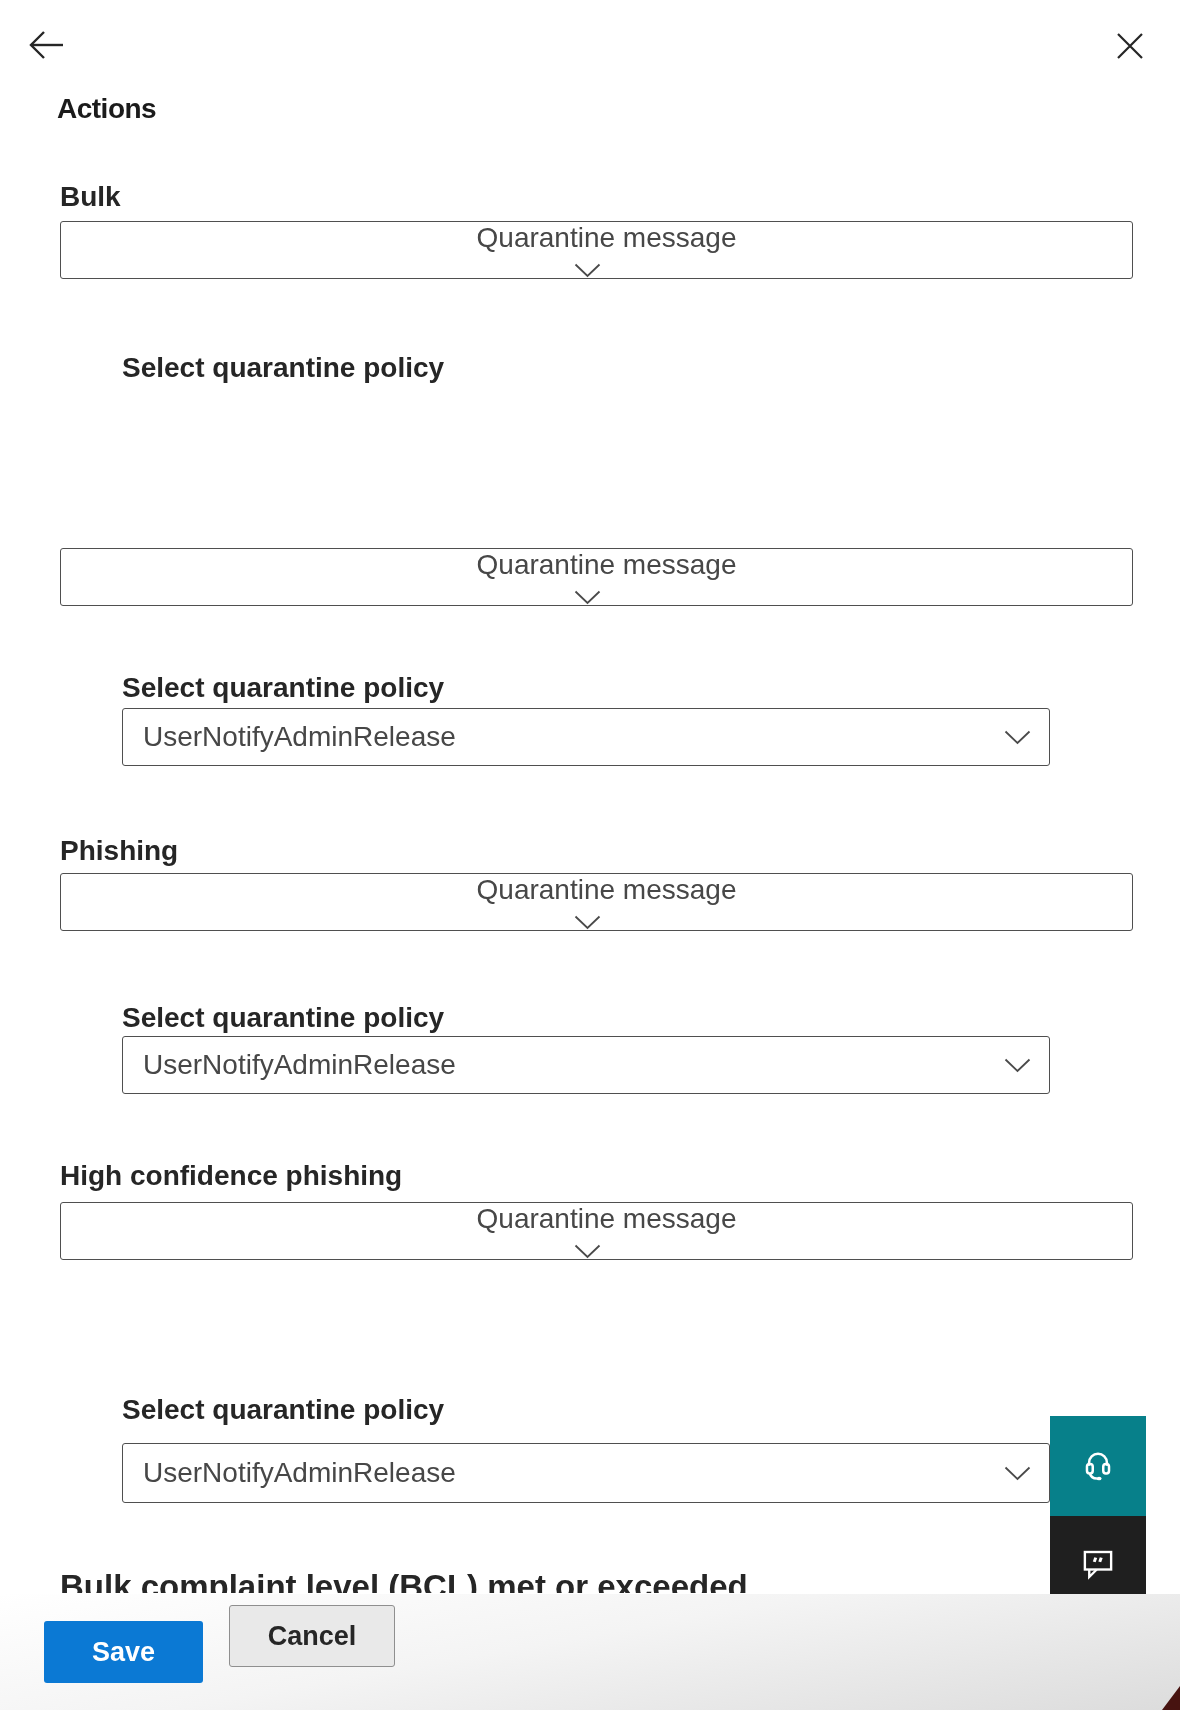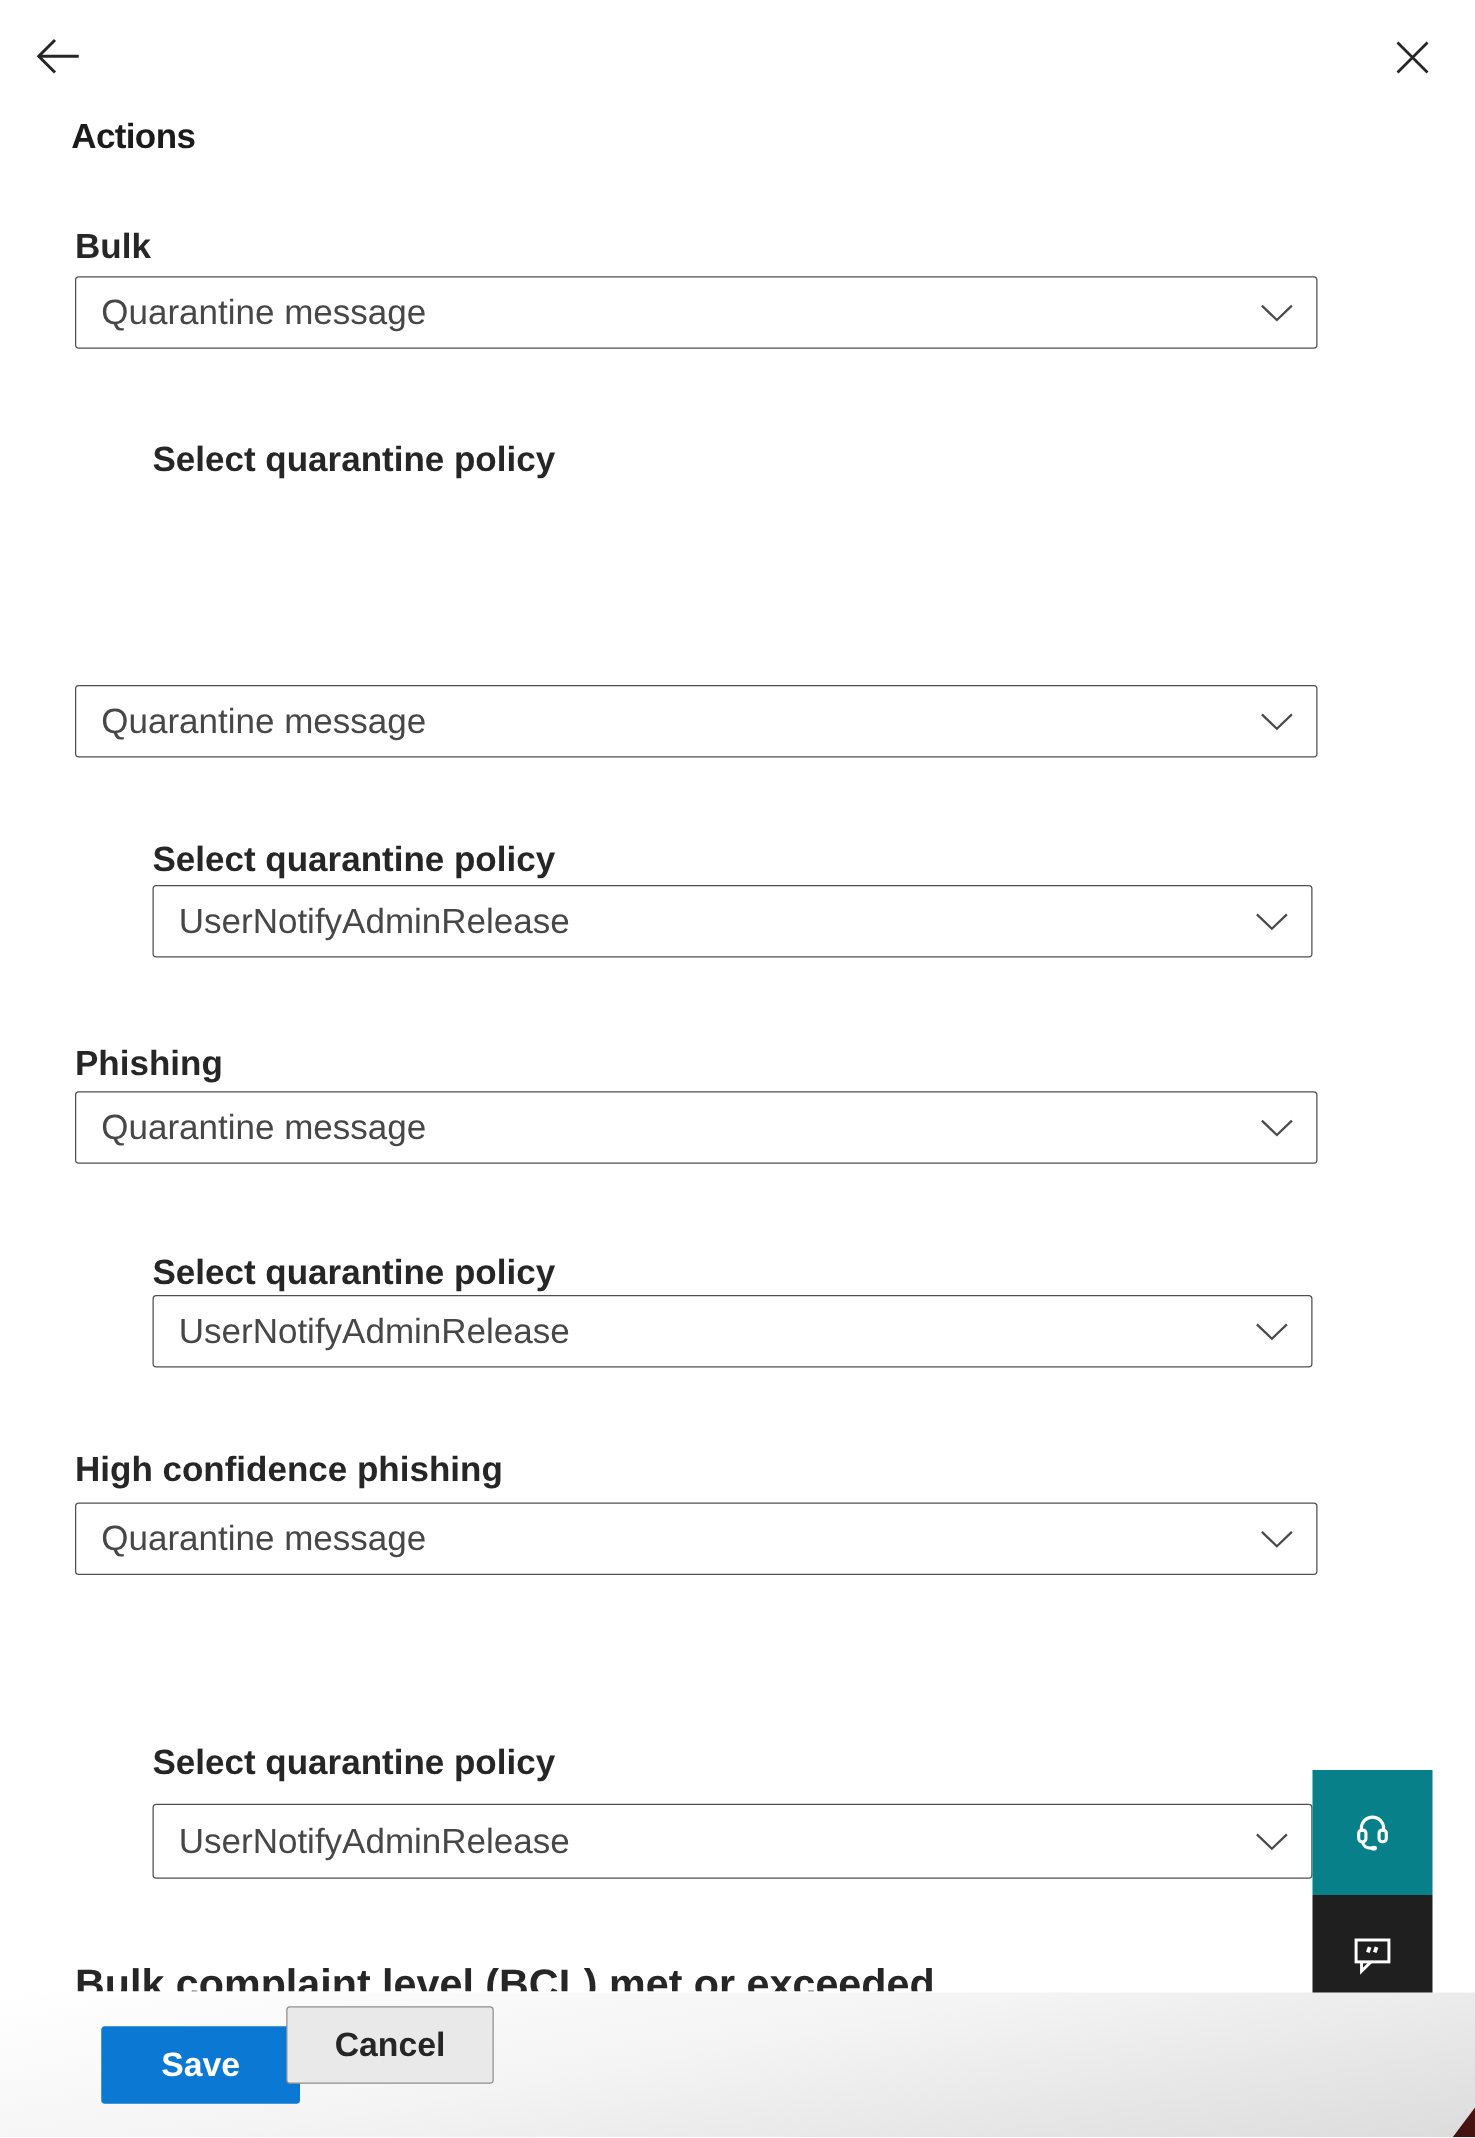--- a/index.html
+++ b/index.html
@@ -23,21 +23,21 @@
     position:absolute; left:60px; height:36px; line-height:36px;
     font-size:28px; font-weight:600; color:#262626; white-space:nowrap;
   }
   .sec-label.nested { left:122px; }
 
   .dd {
     position:absolute; height:58px;
     border:1px solid #4f4f4f; border-radius:3px; background:#ffffff;
     display:flex; align-items:center; cursor:pointer;
   }
-  .dd.main   { left:60px;  width:994px; }
+  .dd.main   { left:60px;  width:1073px;flex-direction:column; }
   .dd.nested { left:122px; width:928px; }
   .dd-text {
     padding-left:20px; font-size:28px; color:#474747; white-space:nowrap;
     overflow:hidden; flex:1 1 auto;
   }
   .chev { flex:0 0 auto; margin-right:18px; }
 
   #note {
     position:absolute; left:58px; top:1306px; width:995px;
     font-size:28px; line-height:38px; color:#3b3b3b;
@@ -63,21 +63,21 @@
   }
 
   #footer {
     position:absolute; left:0; top:1594px; width:1180px; height:116px;
     background:linear-gradient(170deg, #ffffff 0%, #f4f4f4 45%, #dcdcdc 100%);
   }
   #save-btn {
     position:absolute; left:44px; top:27px; width:159px; height:62px;
     background:#0b79d4; color:#ffffff; border:none; border-radius:3px;
     font-family:"Liberation Sans", sans-serif;
-    font-size:27px; font-weight:600; cursor:pointer;margin-left:37px;
+    font-size:27px; font-weight:600; cursor:pointer;
   }
   #cancel-btn {
     position:absolute; left:229px; top:11px; width:166px; height:62px;
     background:#e9e9e9; color:#262626; border:1px solid #8f8f8f; border-radius:3px;
     font-family:"Liberation Sans", sans-serif;
     font-size:27px; font-weight:700; cursor:pointer;
   }
   #corner-wedge {
     position:absolute; right:0; bottom:0; width:18px; height:24px;
     background:#471310;

